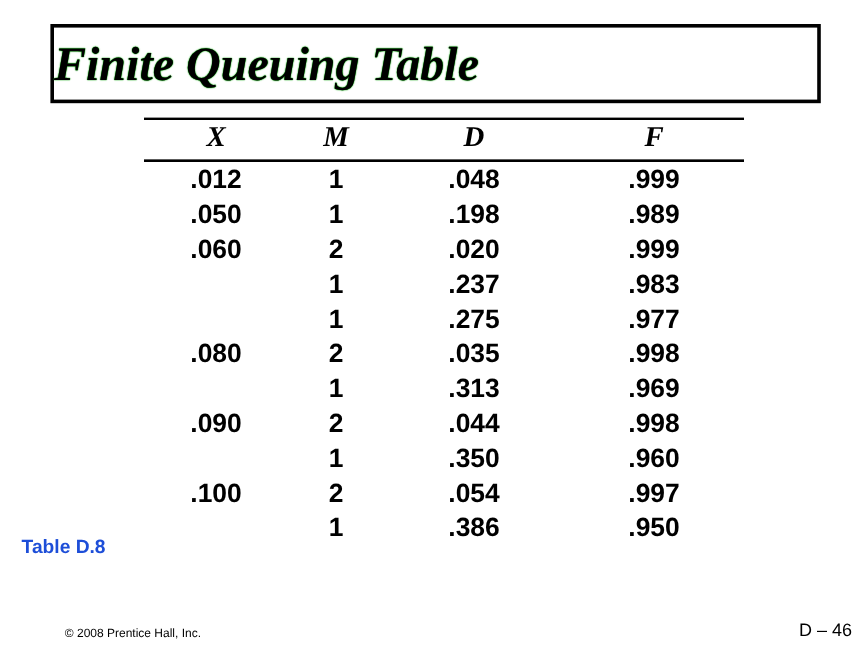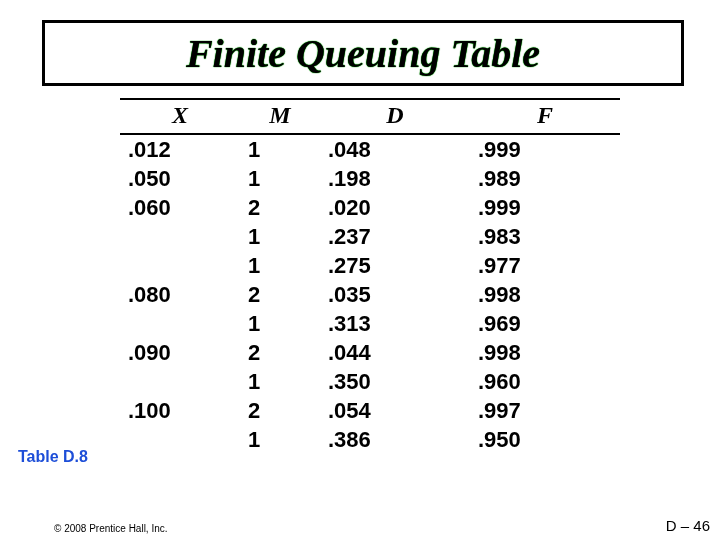--- a/index.html
+++ b/index.html
@@ -15,21 +15,20 @@
   .title-box {
     position: absolute;
     left: 42px;
     top: 20px;
     width: 636px;
     height: 60px;
     border: 3px solid #000;
     background: #fff;
     display: flex;
     align-items: center;
-    justify-content: center;
   }
   .title-text {
     font-family: "Times New Roman", Times, serif;
     font-style: italic;
     font-weight: bold;
     font-size: 40px;
     color: #000;
     text-shadow: 0 0 1px #00a000, 0 0 1px #00a000; 
   }
   .table-wrap {
@@ -55,20 +54,21 @@
     padding: 2px 8px 4px 8px;
     text-align: center;
     border-top: 2px solid #000;
     border-bottom: 2px solid #000;
   }
   table.q td {
     font-family: Arial, Helvetica, sans-serif;
     font-size: 22px;
     font-weight: bold;
     padding: 1.5px 8px;
+    text-align: center;
     white-space: nowrap;
   }
   .table-label {
     position: absolute;
     left: 18px;
     top: 448px;
     font-family: Arial, Helvetica, sans-serif;
     font-weight: bold;
     font-size: 16px;
     color: #1d4ed8;

